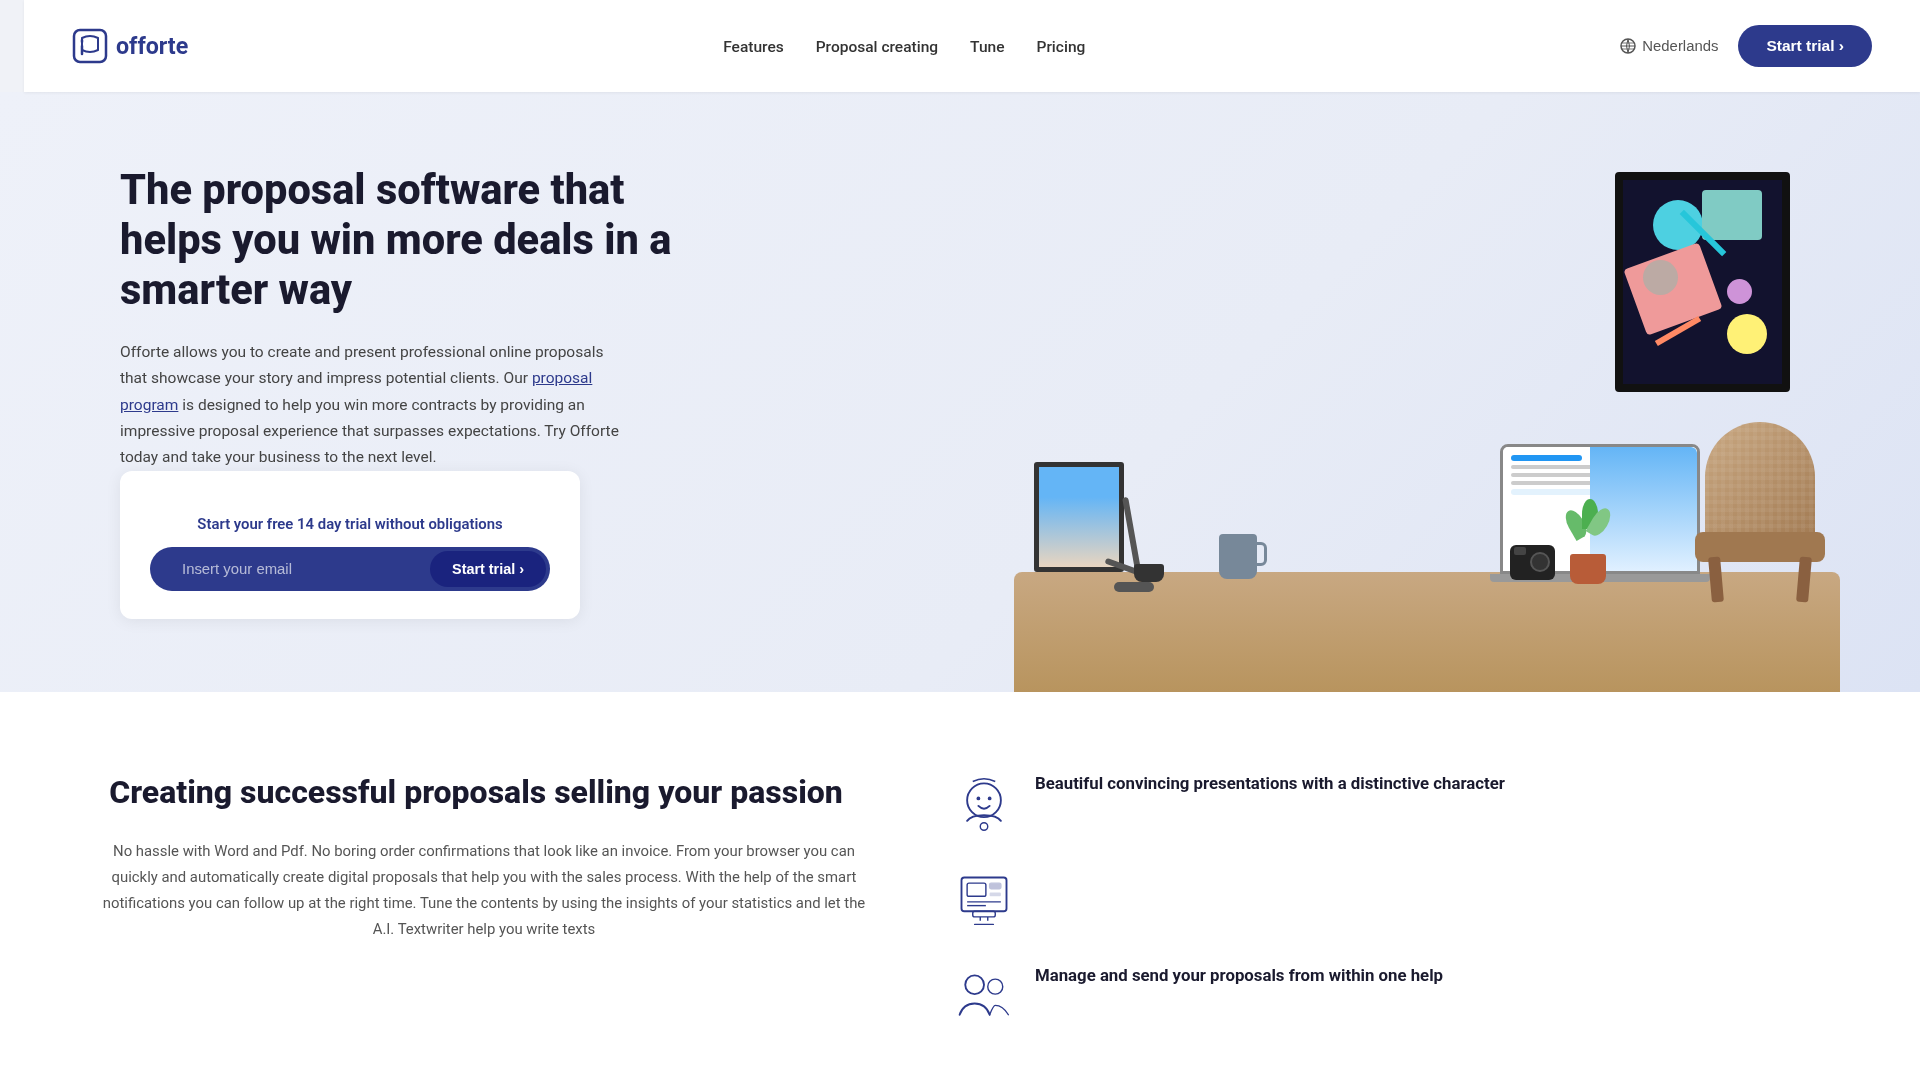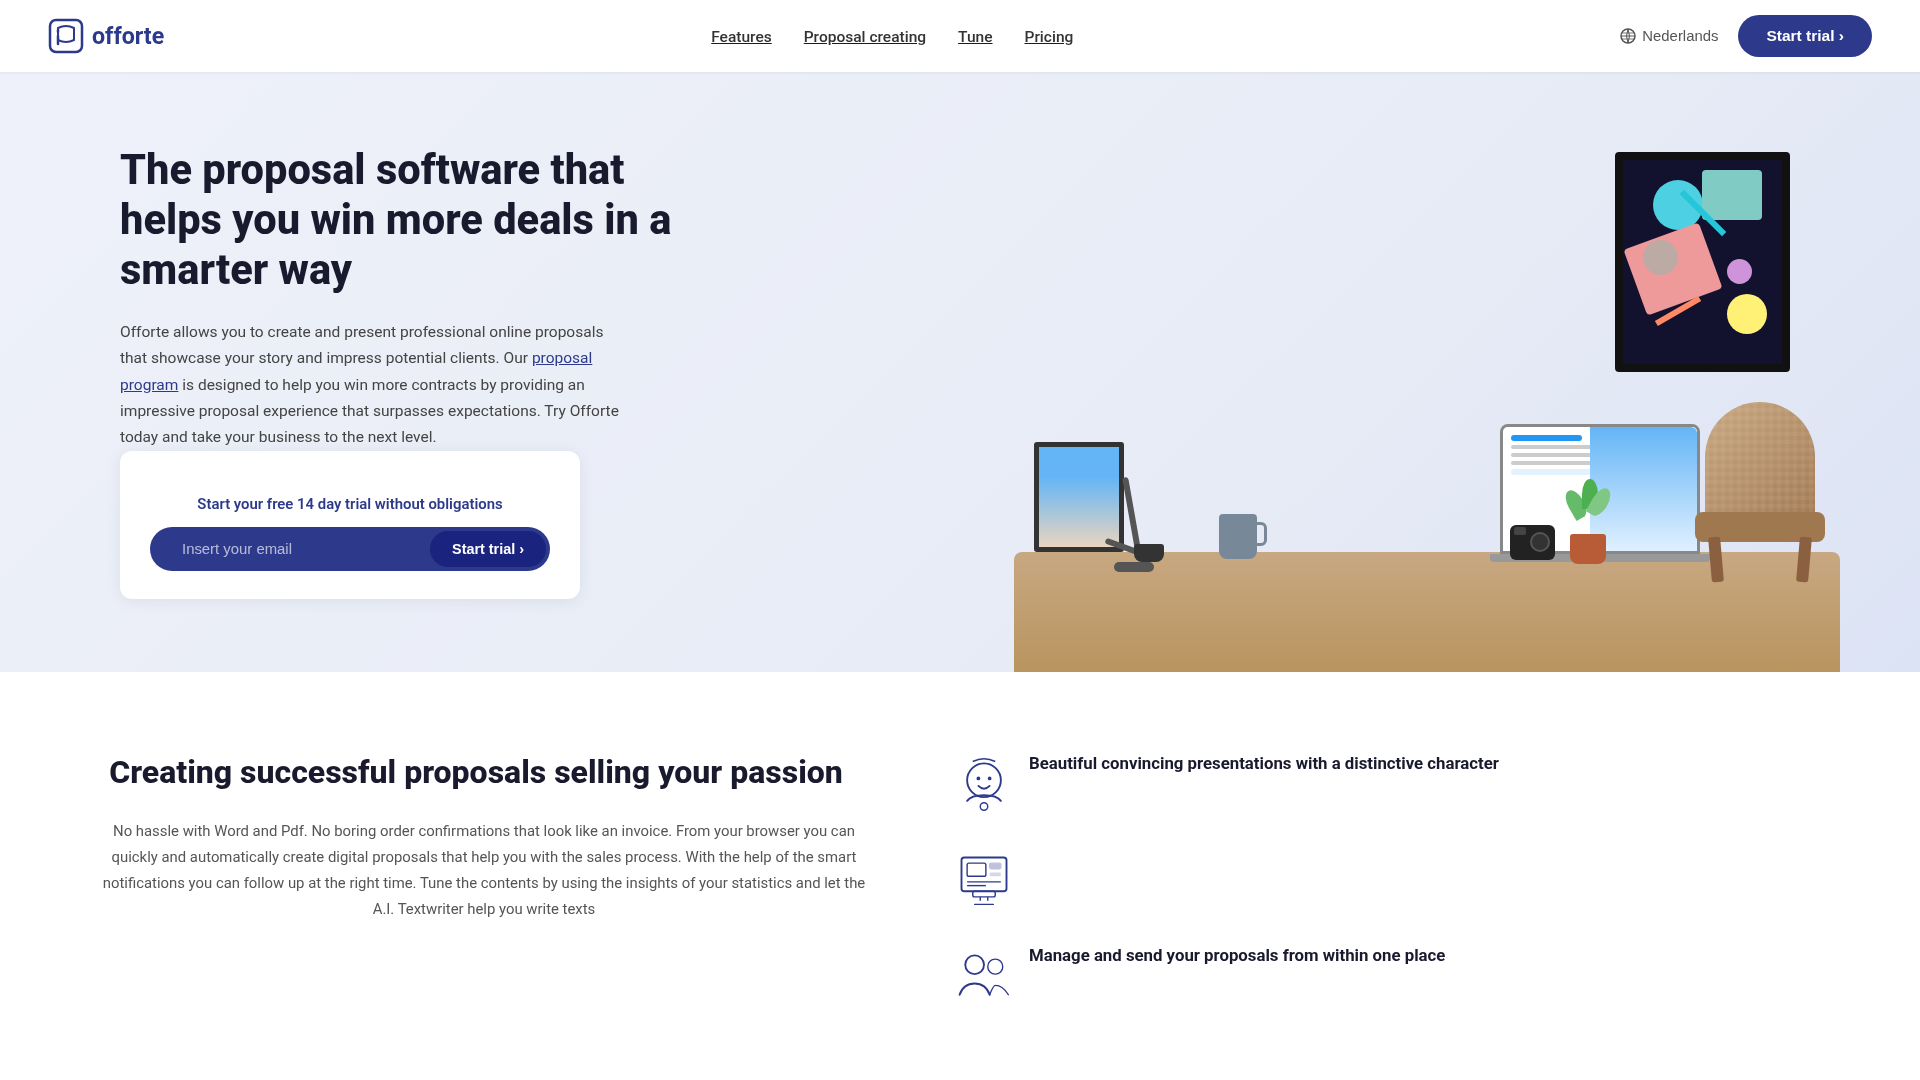--- a/index.html
+++ b/index.html
@@ -5,45 +5,45 @@
     * { margin: 0; padding: 0; box-sizing: border-box; }
     body { font-family: -apple-system, BlinkMacSystemFont, 'Segoe UI', Roboto, sans-serif; background: #f0f2f7; color: #1a1a2e; }
 
     
     nav {
       background: #fff;
       display: flex;
       align-items: center;
       justify-content: space-between;
       padding: 17px 48px;
-      height: 72px;
+      height: 92px;
       position: sticky;
       top: 0;
       z-index: 100;
       box-shadow: 0 1px 3px rgba(0,0,0,0.06);
+      margin-left: 24px;
     }
     .logo {
       display: flex;
       align-items: center;
       gap: 8px;
       font-size: 1.45rem;
       font-weight: 700;
       color: #2d3a8c;
       text-decoration: none;
     }
     .logo-icon {
       width: 36px;
       height: 36px;
     }
     .nav-links {
       display: flex;
       align-items: flex-end;
       gap: 32px;
       list-style: none;
-      text-decoration: underline;
     }
     .nav-links a {
       text-decoration: none;
       color: #333;
       font-size: 0.97rem;
       font-weight: 500;
     }
     .nav-right {
       display: flex;
       align-items: center;
@@ -416,21 +416,21 @@
     }
     .features-right {
       flex: 1;
       display: flex;
       flex-direction: column;
       gap: 32px;
     }
     .feature-item {
       display: flex;
       align-items: flex-start;
-      gap: 13px;
+      gap: 19px;
     }
     .feature-icon-box {
       width: 64px;
       height: 64px;
       flex-shrink: 0;
       display: flex;
       align-items: center;
       justify-content: center;
     }
     .feature-text h3 {
@@ -622,17 +622,17 @@
     <div class="feature-item">
       <div class="feature-icon-box icon-people">
         <svg viewBox="0 0 64 64" fill="none" xmlns="http://www.w3.org/2000/svg">
           <circle cx="22" cy="20" r="10" stroke="#2d3a8c" stroke-width="2"></circle>
           <path d="M6 52 Q10 40 22 40 Q34 40 38 52" stroke="#2d3a8c" stroke-width="2" fill="none" stroke-linecap="round"></path>
           <circle cx="44" cy="22" r="8" stroke="#2d3a8c" stroke-width="1.5"></circle>
           <path d="M38 52 Q42 42 44 42 Q52 42 58 52" stroke="#2d3a8c" stroke-width="1.5" fill="none" stroke-linecap="round"></path>
         </svg>
       </div>
       <div class="feature-text">
-        <h3>Manage and send your proposals from within one place</h3>
+        <h3>Manage and send your proposals from within one help</h3>
       </div>
     </div>
   </div>
 </section>
 
 </body></html>

